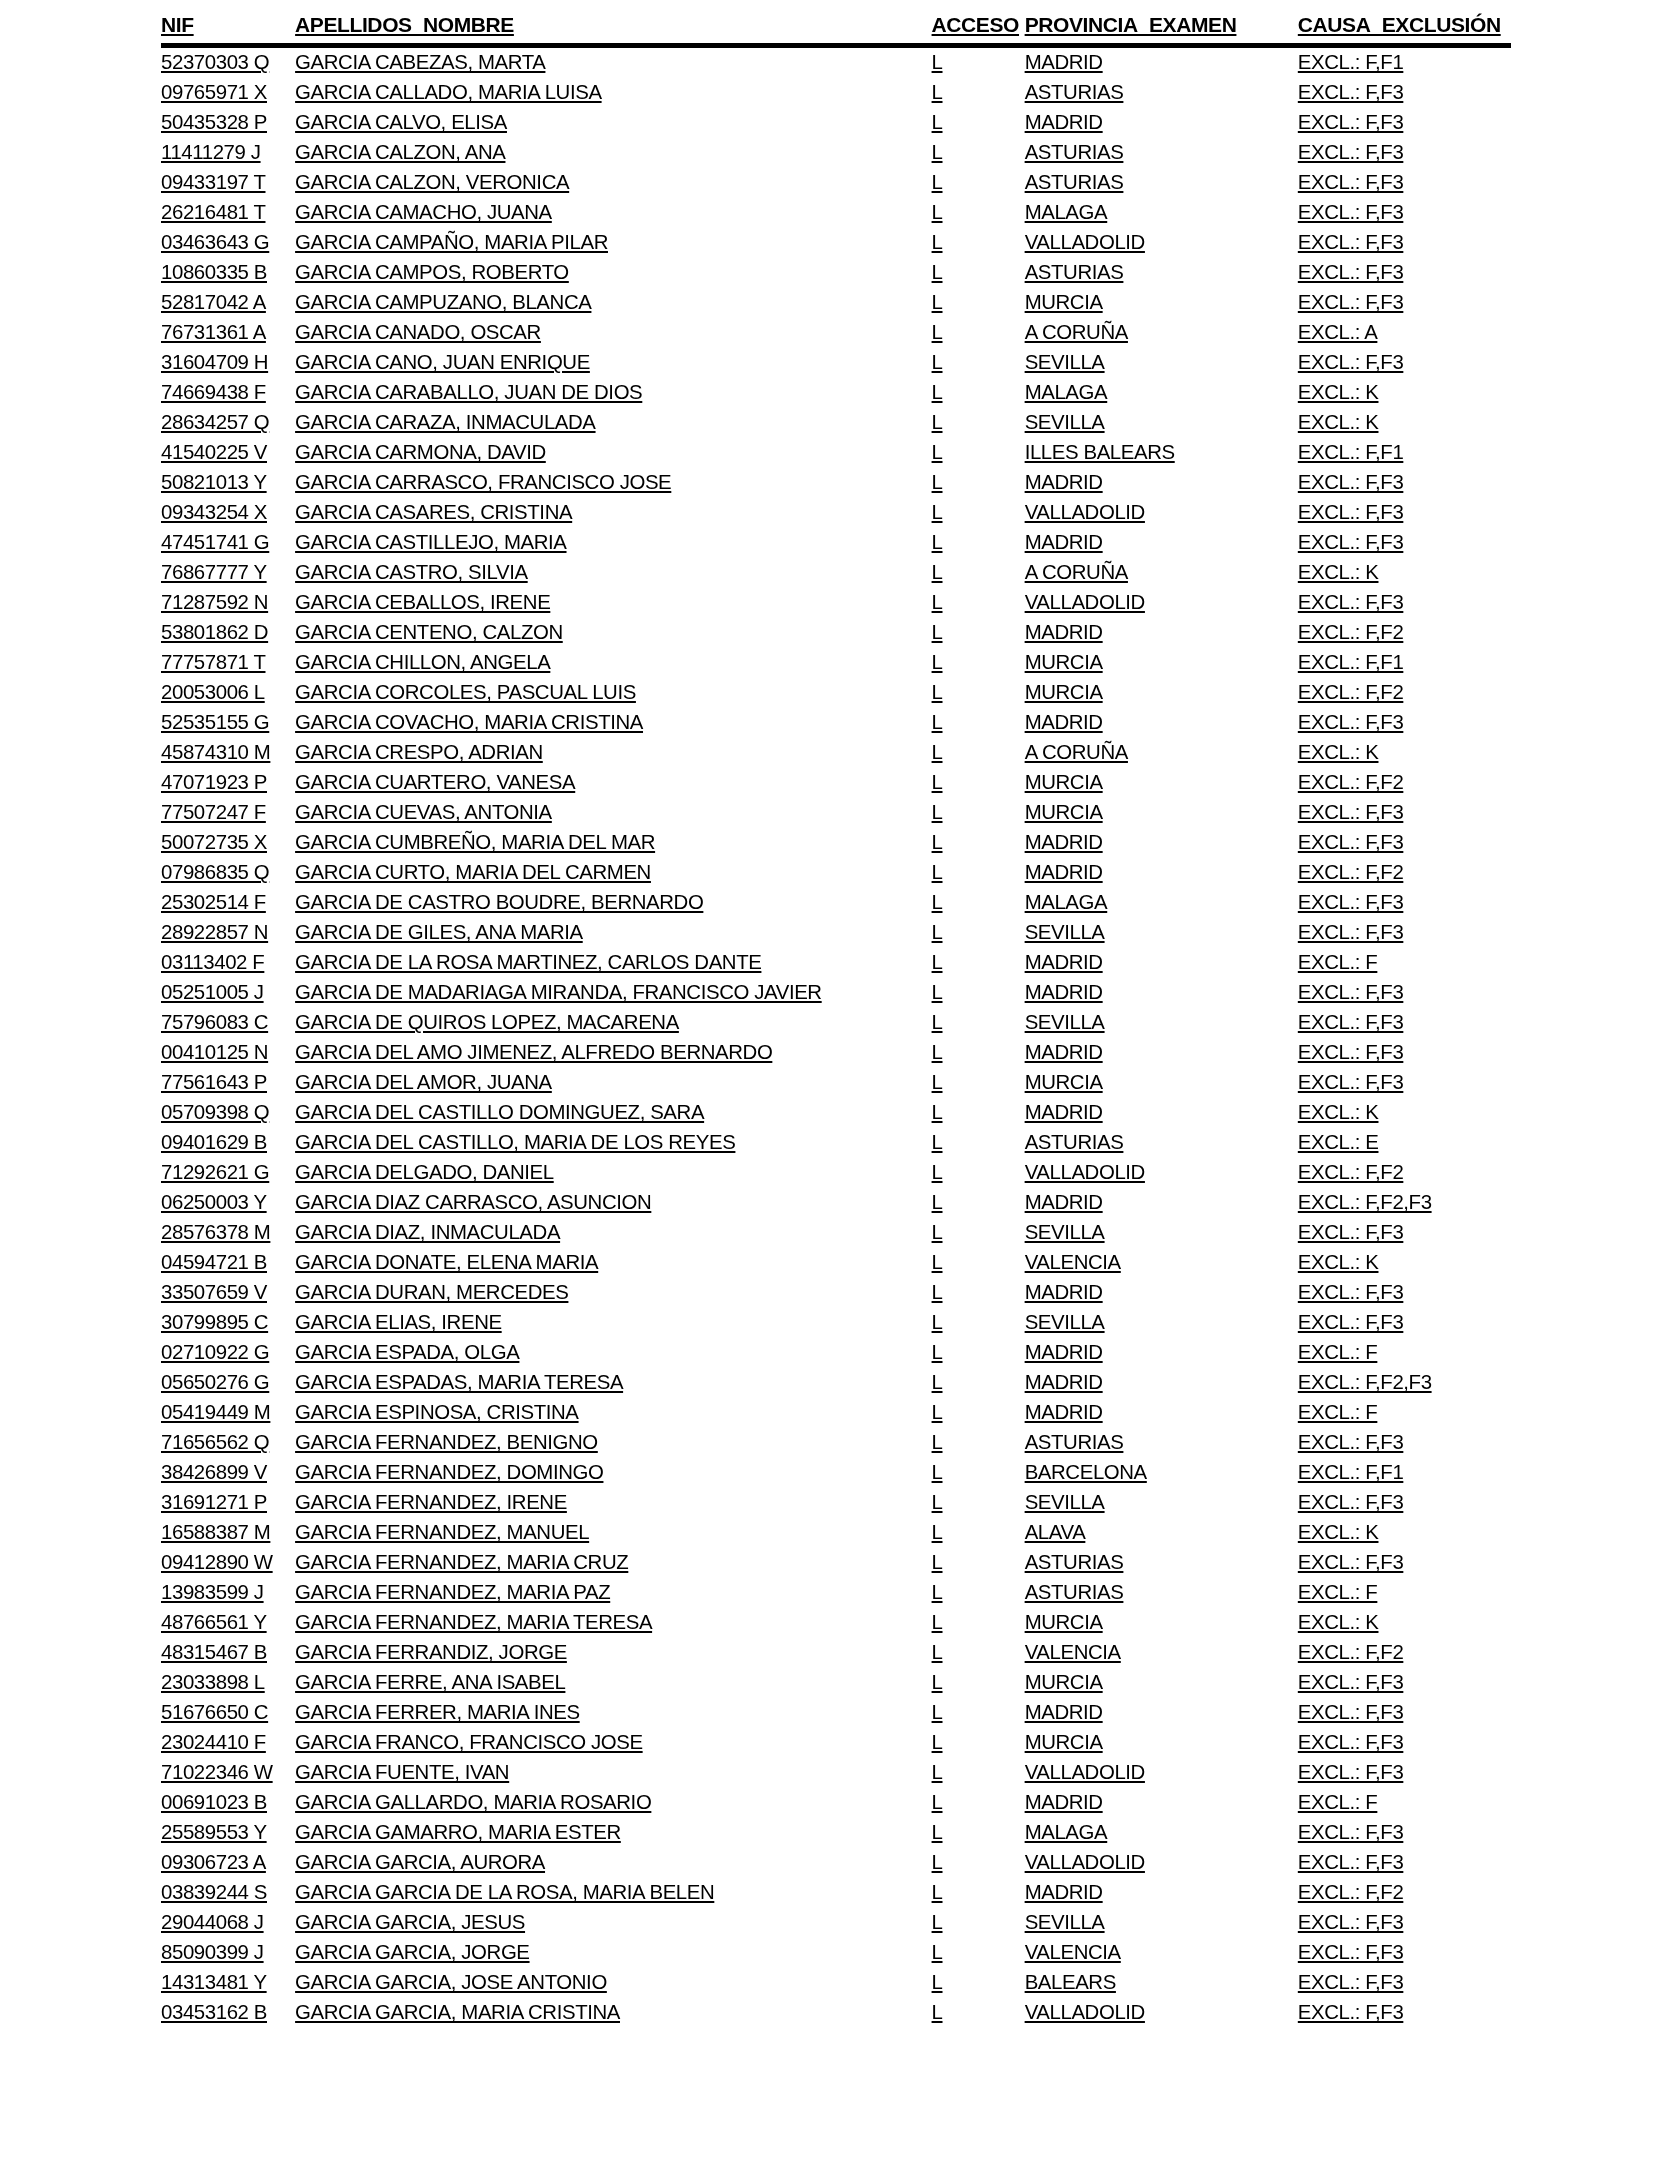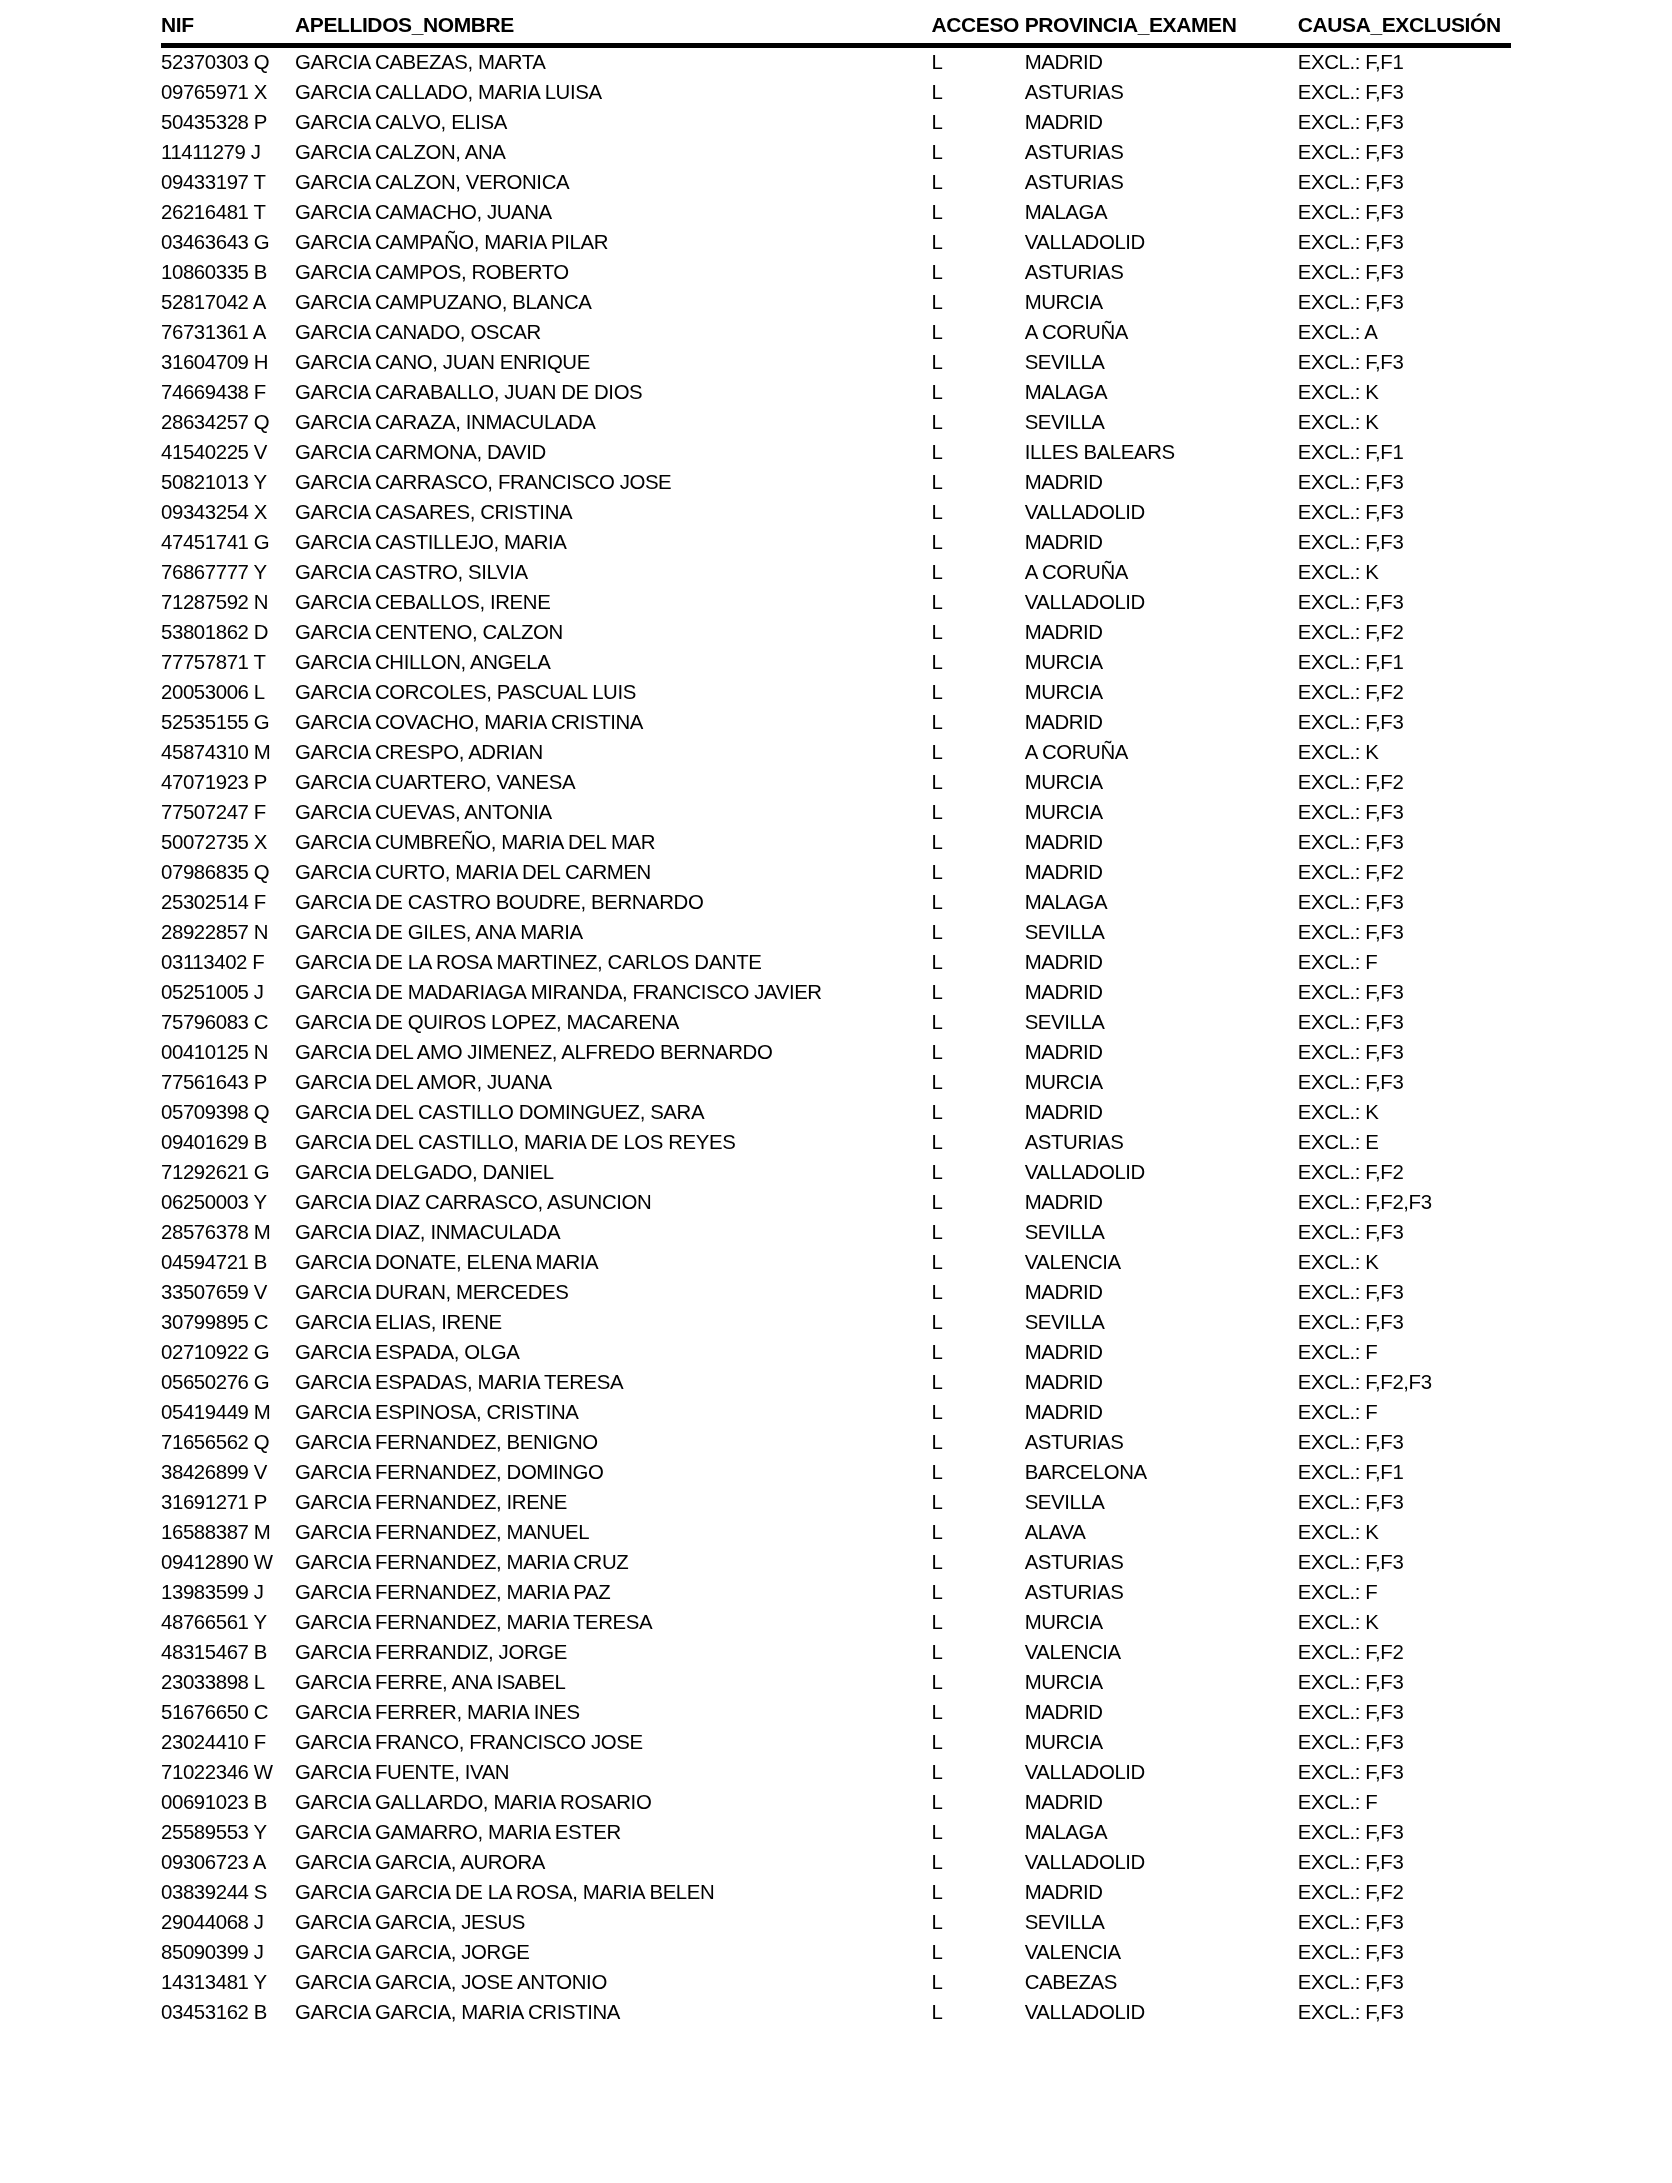--- a/index.html
+++ b/index.html
@@ -16,20 +16,21 @@
     height: 2183px;
     padding-top: 12.6px;
     padding-left: 161px;
     font-family: "Liberation Sans", sans-serif;
     color: #000000;
   }
   table.listing {
     border-collapse: collapse;
     table-layout: fixed;
     width: 1350px;
+    text-decoration: underline;
   }
   col.c-nif       { width: 134px; }
   col.c-name      { width: 636px; }
   col.c-acceso    { width: 93px; }
   col.c-provincia { width: 273px; }
   col.c-causa     { width: 213px; }
   thead th {
     text-align: left;
     vertical-align: bottom;
     font-size: 21px;
@@ -516,21 +517,21 @@
           <td>85090399 J</td>
           <td>GARCIA GARCIA, JORGE</td>
           <td>L</td>
           <td>VALENCIA</td>
           <td>EXCL.: F,F3</td>
         </tr>
         <tr>
           <td>14313481 Y</td>
           <td>GARCIA GARCIA, JOSE ANTONIO</td>
           <td>L</td>
-          <td>CABEZAS</td>
+          <td>BALEARS</td>
           <td>EXCL.: F,F3</td>
         </tr>
         <tr>
           <td>03453162 B</td>
           <td>GARCIA GARCIA, MARIA CRISTINA</td>
           <td>L</td>
           <td>VALLADOLID</td>
           <td>EXCL.: F,F3</td>
         </tr>
       </tbody>

